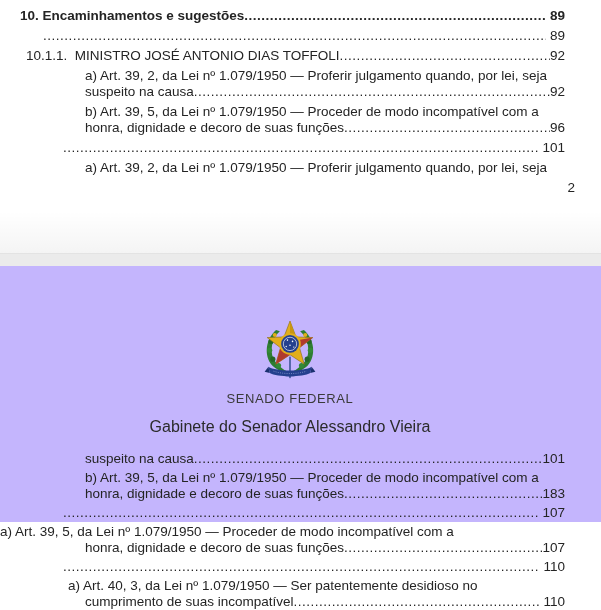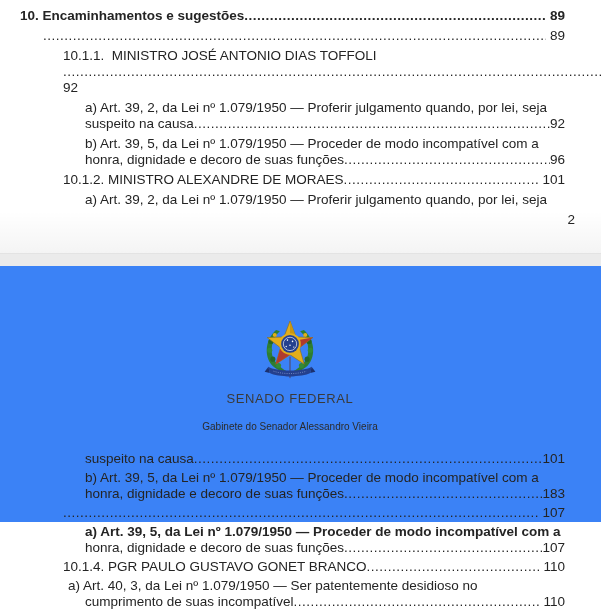--- a/index.html
+++ b/index.html
@@ -28,21 +28,21 @@
   .page-gap{
     position:absolute;top:253px;left:0;width:601px;height:13px;
     background:#ebebeb;
     border-top:1px solid #e3e3e3;
     box-sizing:border-box;
   }
 
   
   .page2{
     position:absolute;top:266px;left:0;width:601px;height:256px;
-    background:#3b82f6;
+    background:#c4b5fd;
   }
 
   
   .toc{width:565px;padding-top:8px;font-size:13.5px;line-height:16px;}
   .page2 .toc{padding-top:0;margin-top:18px;}
   .toc-entry{margin-bottom:4px;}
   .page2 .toc-entry{margin-bottom:3px;}
   .toc-entry.bold{font-weight:bold;}
   .toc-line{display:flex;align-items:baseline;}
   .toc-text{white-space:pre;}
@@ -58,21 +58,21 @@
 
   
   .p2-header{width:580px;text-align:center;}
   .logo-wrap{padding-top:50px;}
   .logo-wrap svg{width:64px;height:66px;display:inline-block;}
   .org-name{
     margin-top:5px;font-size:13px;line-height:16px;letter-spacing:0.6px;
     color:#3a3a3a;
   }
   .office-name{
-    margin-top:13px;font-size:10px;line-height:13px;color:#2b2b2b;
+    margin-top:13px;font-size:16px;line-height:13px;color:#2b2b2b;
   }
 </style>
 </head>
 <body>
 
 <div class="viewport">
 
   <div class="page1">
     <div class="toc" id="toc-page1">
         <div class="toc-entry bold">
@@ -82,21 +82,21 @@
             <span class="pagenum"> 89</span>
           </div>
         </div>
         <div class="toc-entry">
           <div class="toc-line" style="margin-left: 43px;">
             <span class="leader-dots">............................................................................................................................................................................................................................</span>
             <span class="pagenum"> 89</span>
           </div>
         </div>
         <div class="toc-entry">
-          <div class="toc-line" style="margin-left: 63px; flex-direction: column;">
+          <div class="toc-line" style="margin-left: 26px;">
             <span class="toc-text">10.1.1.  MINISTRO JOSÉ ANTONIO DIAS TOFFOLI</span>
             <span class="leader-dots">............................................................................................................................................................................................................................</span>
             <span class="pagenum">92</span>
           </div>
         </div>
         <div class="toc-entry">
           <div class="toc-line" style="margin-left: 85px;">
             <span class="toc-text">a) Art. 39, 2, da Lei nº 1.079/1950 — Proferir julgamento quando, por lei, seja</span>
           </div>
           <div class="toc-line" style="margin-left: 85px;">
@@ -110,21 +110,20 @@
             <span class="toc-text">b) Art. 39, 5, da Lei nº 1.079/1950 — Proceder de modo incompatível com a</span>
           </div>
           <div class="toc-line" style="margin-left: 85px;">
             <span class="toc-text">honra, dignidade e decoro de suas funções</span>
             <span class="leader-dots">............................................................................................................................................................................................................................</span>
             <span class="pagenum">96</span>
           </div>
         </div>
         <div class="toc-entry">
           <div class="toc-line" style="margin-left: 63px;">
-            <span class="toc-text">10.1.2. MINISTRO ALEXANDRE DE MORAES</span>
             <span class="leader-dots">............................................................................................................................................................................................................................</span>
             <span class="pagenum"> 101</span>
           </div>
         </div>
         <div class="toc-entry">
           <div class="toc-line" style="margin-left: 85px;">
             <span class="toc-text">a) Art. 39, 2, da Lei nº 1.079/1950 — Proferir julgamento quando, por lei, seja</span>
           </div>
         </div>
       </div>
@@ -197,32 +196,31 @@
             <span class="pagenum">183</span>
           </div>
         </div>
         <div class="toc-entry">
           <div class="toc-line" style="margin-left: 63px;">
             <span class="leader-dots">............................................................................................................................................................................................................................</span>
             <span class="pagenum"> 107</span>
           </div>
         </div>
         <div class="toc-entry">
-          <div class="toc-line" style="margin-left: 85px; font-weight: bold;">
+          <div class="toc-line" style="">
             <span class="toc-text">a) Art. 39, 5, da Lei nº 1.079/1950 — Proceder de modo incompatível com a</span>
           </div>
           <div class="toc-line" style="margin-left: 85px;">
             <span class="toc-text">honra, dignidade e decoro de suas funções</span>
             <span class="leader-dots">............................................................................................................................................................................................................................</span>
             <span class="pagenum">107</span>
           </div>
         </div>
         <div class="toc-entry">
           <div class="toc-line" style="margin-left: 63px;">
-            <span class="toc-text">10.1.4. PGR PAULO GUSTAVO GONET BRANCO</span>
             <span class="leader-dots">............................................................................................................................................................................................................................</span>
             <span class="pagenum"> 110</span>
           </div>
         </div>
         <div class="toc-entry">
           <div class="toc-line" style="margin-left: 68px;">
             <span class="toc-text">a) Art. 40, 3, da Lei nº 1.079/1950 — Ser patentemente desidioso no</span>
           </div>
           <div class="toc-line" style="margin-left: 85px;">
             <span class="toc-text">cumprimento de suas incompatível</span>

